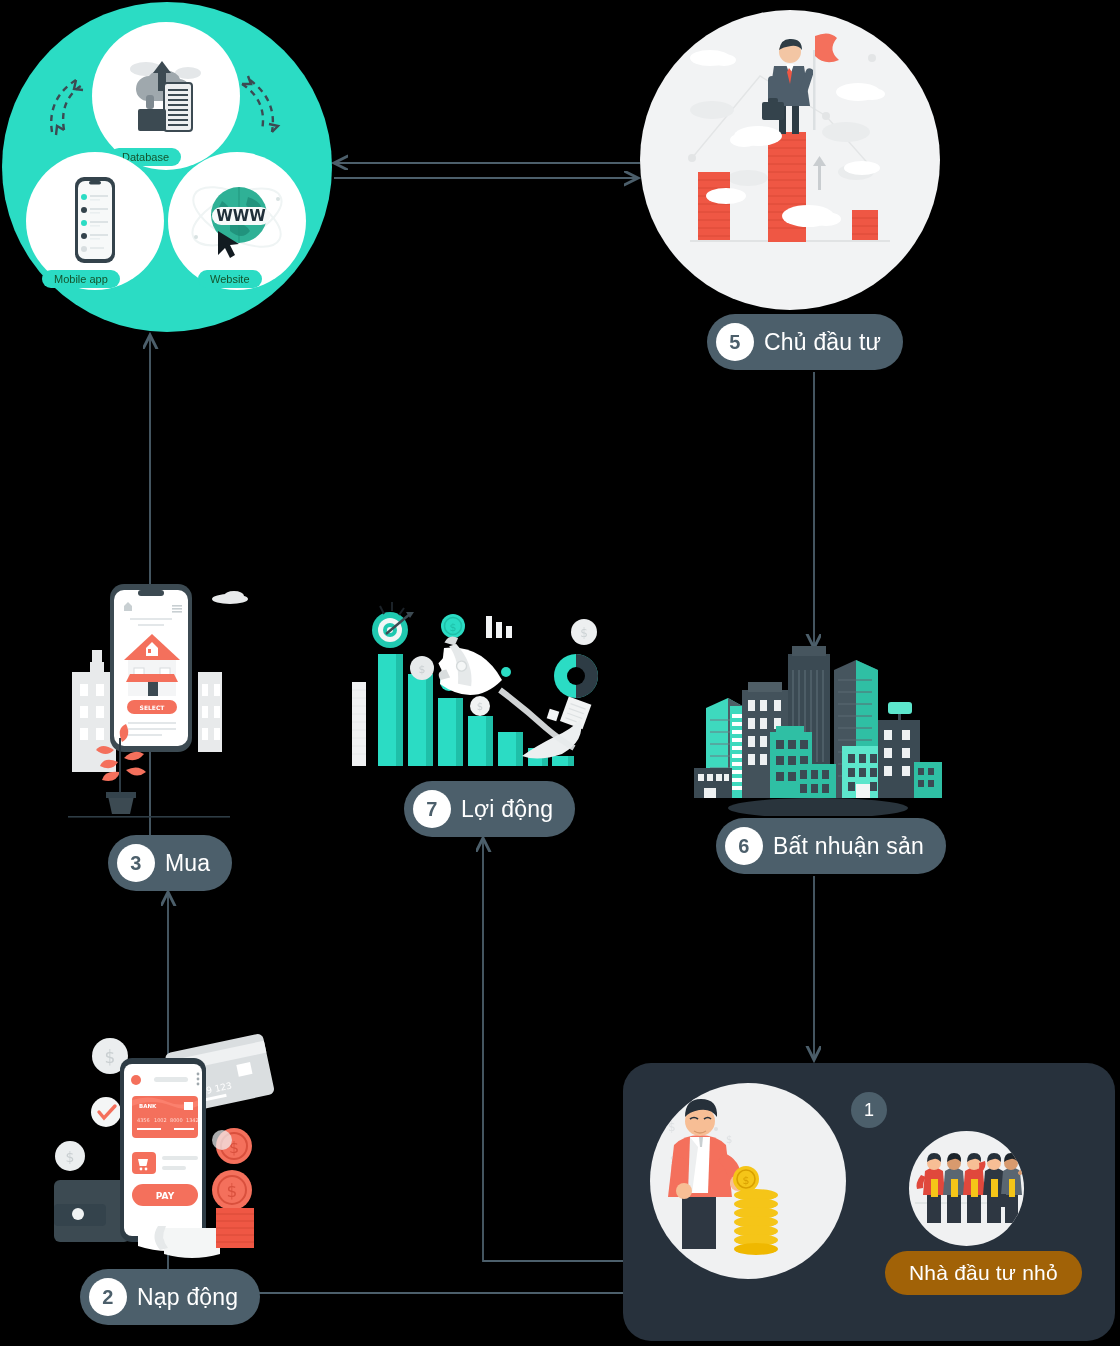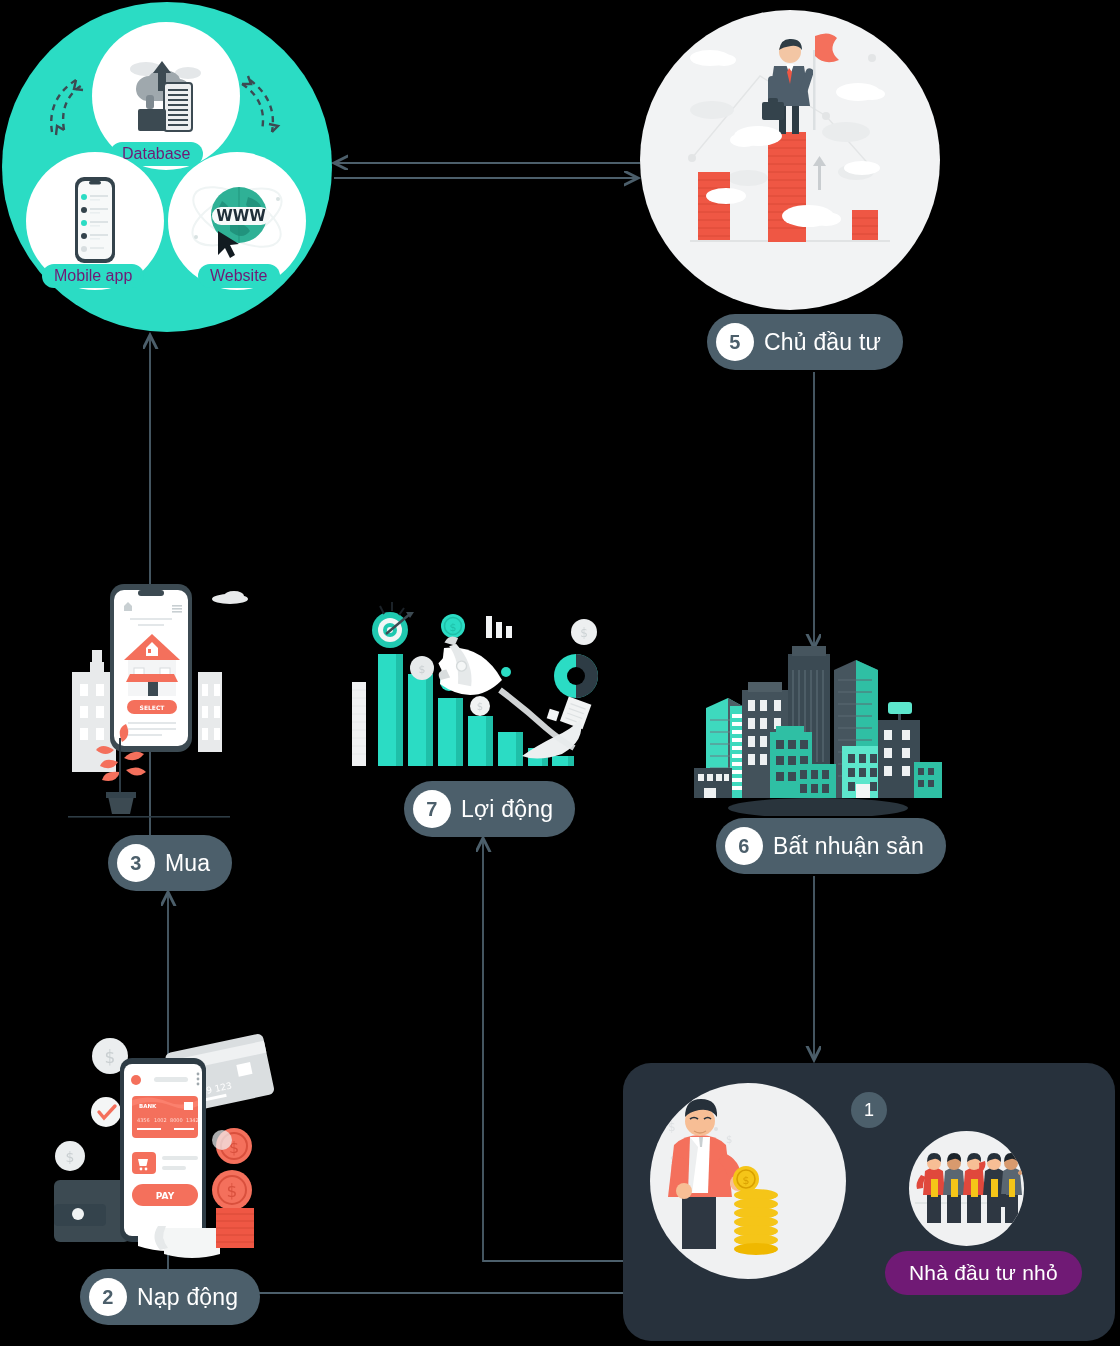--- a/index.html
+++ b/index.html
@@ -6,33 +6,33 @@
   body{font-family:"Liberation Sans",sans-serif;}
   #stage{position:relative;width:1120px;height:1346px;background:#000000;overflow:hidden;}
 
   
   .pill{position:absolute;display:flex;align-items:center;gap:10px;
         background:#4C5F6B;border-radius:40px;padding:9px 22px 9px 9px;
         color:#fff;font-size:23px;letter-spacing:.2px;white-space:nowrap;}
   .pill .num{width:38px;height:38px;border-radius:50%;background:#fff;color:#4C5F6B;
         display:flex;align-items:center;justify-content:center;font-size:20px;font-weight:600;}
   .pill .txt{font-size:23px;}
-  .pill.small{background:#701a75;padding:10px 24px;font-size:21px;}
+  .pill.small{background:#a16207;padding:10px 24px;font-size:21px;}
   .pill.small .txt{font-size:21px;}
 
   
   #sees-circle{position:absolute;left:2px;top:2px;width:330px;height:330px;border-radius:50%;
         background:#2BDCC4;}
   .sub-circle{position:absolute;border-radius:50%;background:#fff;
         display:flex;align-items:center;justify-content:center;}
   #sc-db{left:90px;top:20px;width:148px;height:148px;}
   #sc-mob{left:24px;top:150px;width:138px;height:138px;}
   #sc-web{left:166px;top:150px;width:138px;height:138px;}
-  .tagbadge{position:absolute;background:#2BDCC4;color:#701a75;border-radius:14px;
-        padding:3px 12px;font-size:16px;white-space:nowrap;}
+  .tagbadge{position:absolute;background:#2BDCC4;color:#14532d;border-radius:14px;
+        padding:3px 12px;font-size:11px;white-space:nowrap;}
   #sees-word{position:absolute;left:0;top:282px;width:330px;text-align:center;
         font-family:"DejaVu Serif",serif;font-weight:bold;font-size:36px;line-height:36px;}
   #sees-word span{letter-spacing:-1px;}
 
   
   #inv-circle{position:absolute;left:640px;top:10px;width:300px;height:300px;border-radius:50%;
         background:#F2F3F4;overflow:hidden;}
 
   
   #investors-panel{position:absolute;left:623px;top:1063px;width:492px;height:278px;

